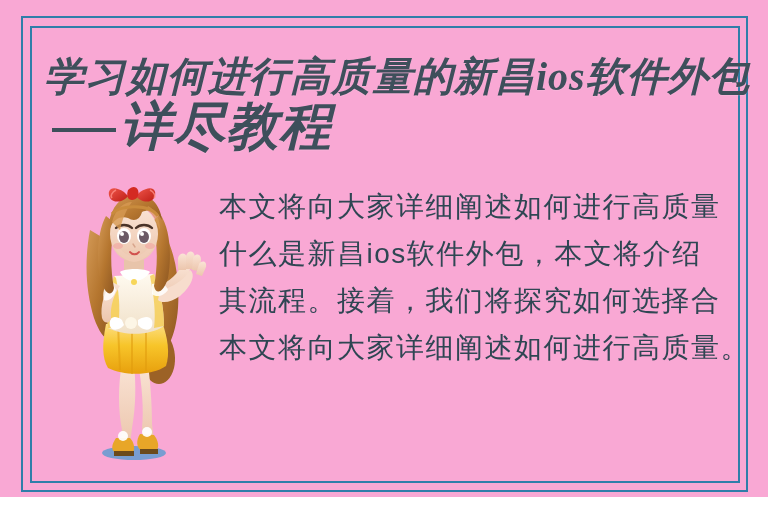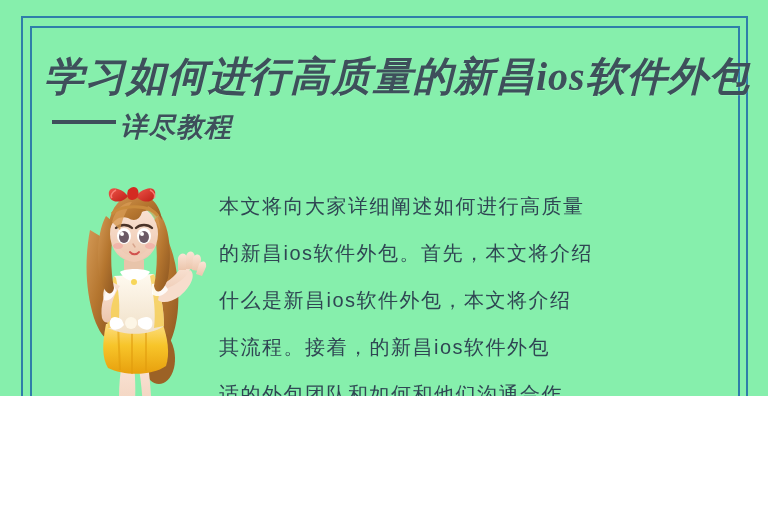--- a/index.html
+++ b/index.html
@@ -9,22 +9,22 @@
   body {
     width: 768px;
     height: 510px;
     overflow: hidden;
     font-family: "Liberation Sans", sans-serif;
   }
 
   .poster {
     position: relative;
     width: 768px;
-    height: 396px;
-    background: #86efac;
+    height: 497px;
+    background: #f9a8d4;
     overflow: hidden;
   }
 
   
   .frame-outer {
     position: absolute;
     left: 21px;
     top: 16px;
     width: 727px;
     height: 476px;
@@ -56,42 +56,42 @@
     font-weight: bold;
     font-style: italic;
     font-size: 40px;
     line-height: 50px;
     letter-spacing: 1px;
     white-space: nowrap;
     text-shadow: 0 1px 0 rgba(255,255,255,0.12);
   }
   .title-line.second {
     padding-left: 8px;
-    font-size: 27px;
+    font-size: 52px;
   }
   .title-dash {
     display: inline-block;
     width: 64px;
     height: 4px;
     background: #3e4f5b;
     vertical-align: 12px;
     margin-right: 4px;
   }
 
   
   .body-copy {
     position: absolute;
     left: 219px;
     top: 183px;
     width: 520px;
   }
   .body-line {
     color: #2f4653;
     font-family: "Liberation Sans", sans-serif;
-    font-size: 20px;
+    font-size: 28px;
     line-height: 47px;
     letter-spacing: 1.5px;
     white-space: nowrap;
   }
 
   
   .character {
     position: absolute;
     left: 62px;
     top: 172px;
@@ -112,24 +112,23 @@
   <div class="frame-outer"></div>
   <div class="frame-inner"></div>
 
   <div class="title-block">
     <div class="title-line">学习如何进行高质量的新昌ios软件外包</div>
     <div class="title-line second"><span class="title-dash"></span><span>详尽教程</span></div>
   </div>
 
   <div class="body-copy">
     <div class="body-line">本文将向大家详细阐述如何进行高质量</div>
-    <div class="body-line">的新昌ios软件外包。首先，本文将介绍</div>
     <div class="body-line">什么是新昌ios软件外包，本文将介绍</div>
-    <div class="body-line">其流程。接着，的新昌ios软件外包</div>
-    <div class="body-line">适的外包团队和如何和他们沟通合作。</div>
+    <div class="body-line">其流程。接着，我们将探究如何选择合</div>
+    <div class="body-line">本文将向大家详细阐述如何进行高质量。</div>
   </div>
 
   <div class="character">
     <svg viewBox="0 0 150 300" xmlns="http://www.w3.org/2000/svg">
       <defs>
         <linearGradient id="hairG" x1="0" y1="0" x2="1" y2="1">
           <stop offset="0%" stop-color="#d49a57"></stop>
           <stop offset="50%" stop-color="#b5762f"></stop>
           <stop offset="100%" stop-color="#8a5420"></stop>
         </linearGradient>

